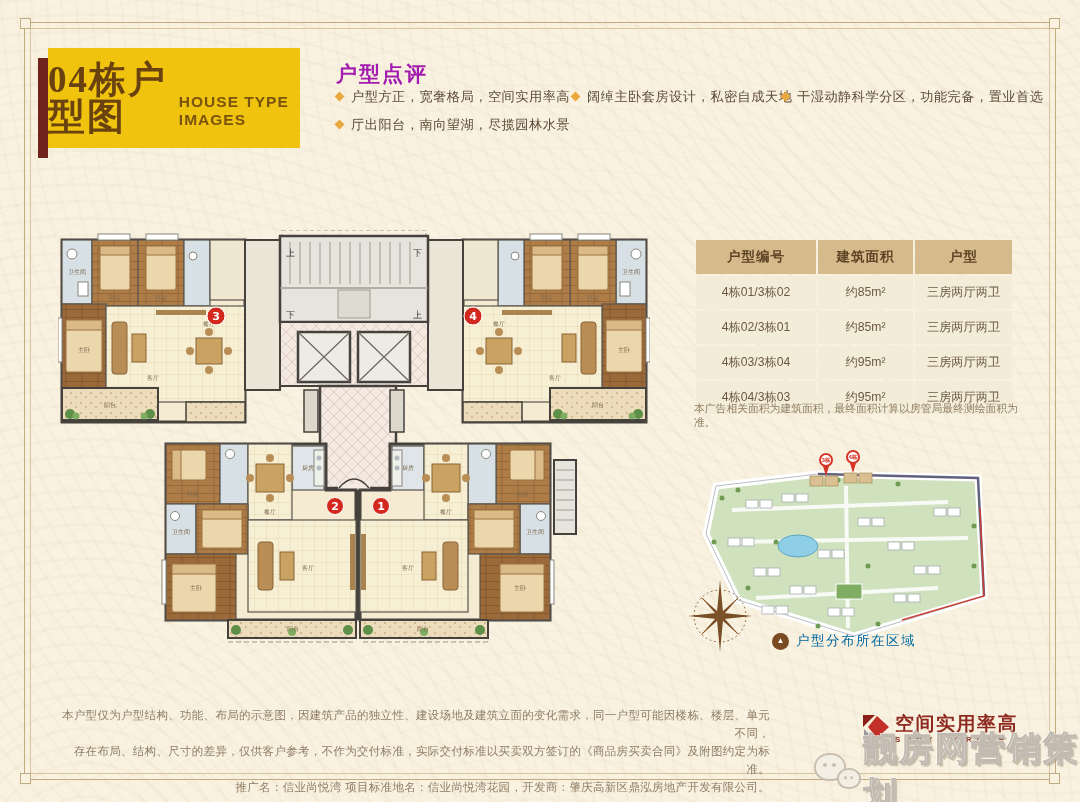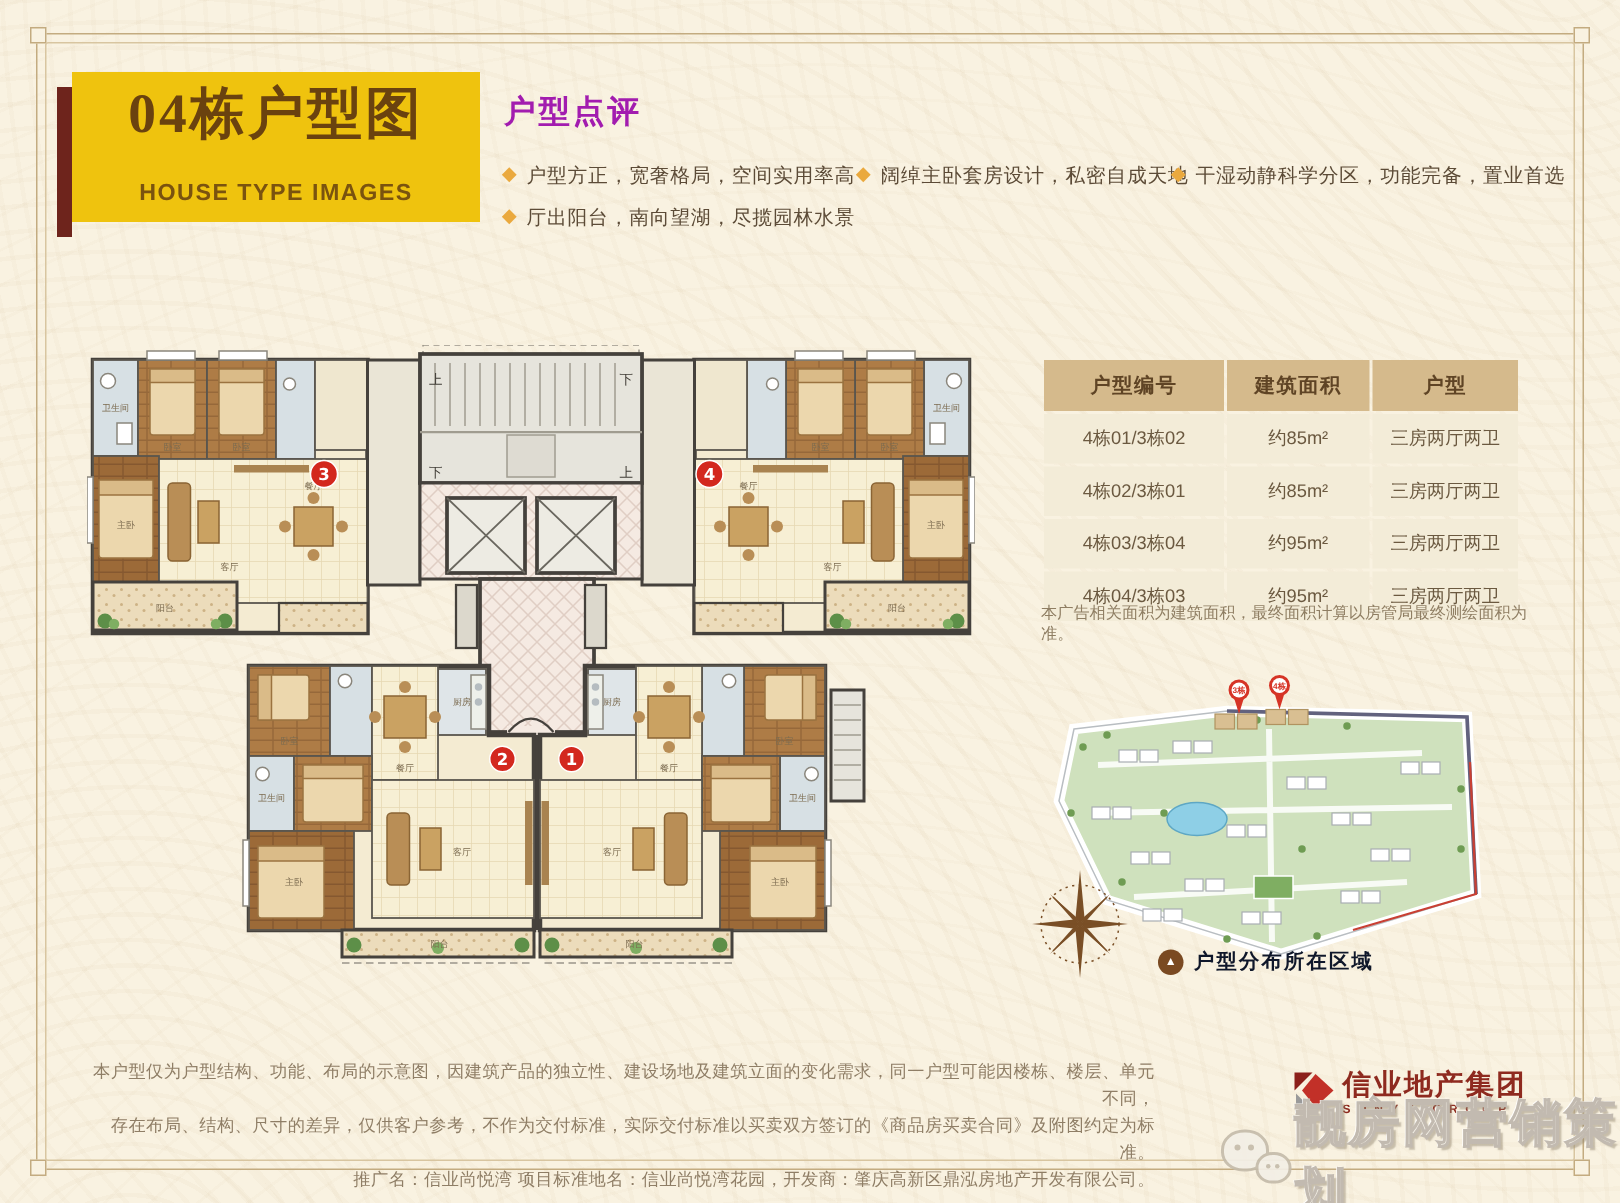--- a/index.html
+++ b/index.html
@@ -9,29 +9,29 @@
     background:
       repeating-radial-gradient(circle at 8% 108%, rgba(205,180,140,.07) 0 3px, transparent 3px 17px),
       repeating-radial-gradient(circle at 96% -6%, rgba(205,180,140,.06) 0 3px, transparent 3px 15px),
       repeating-radial-gradient(circle at 50% 160%, rgba(205,180,140,.05) 0 2px, transparent 2px 21px);}
   .frame{position:absolute;pointer-events:none;}
   .frame-outer{left:24px;right:24px;top:22px;bottom:22px;border:1px solid #c3ab80;border-radius:2px;}
   .frame-inner{left:30px;right:30px;top:28px;bottom:28px;border:1px solid #d8c5a0;border-radius:2px;}
   .corner{position:absolute;width:9px;height:9px;border:1px solid #c3ab80;background:#f9f2e1;}
 
   .accent-bar{position:absolute;left:38px;top:58px;width:10px;height:100px;background:#6e241c;}
-  .title-box{position:absolute;left:48px;top:48px;width:272px;height:100px;background:#efc30e;
-    display:flex;flex-direction:column;align-items:center;justify-content:center;}
+  .title-box{position:absolute;left:48px;top:48px;width:252px;height:100px;background:#efc30e;
+    display:flex;flex-direction:row;align-items:center;justify-content:center;}
   .title{font-family:"Liberation Serif","DejaVu Serif",serif;font-size:37px;font-weight:bold;
     color:#6a420f;letter-spacing:2px;line-height:1;}
   .subtitle{margin-top:25px;font-size:15.5px;font-weight:bold;color:#7a530f;letter-spacing:1px;}
 
   .review{position:absolute;left:336px;top:60px;width:700px;}
   .review-heading{font-size:21px;font-weight:bold;color:#a21caf;letter-spacing:2px;}
-  .bullets{position:relative;margin-top:20px;height:60px;}
+  .bullets{position:relative;margin-top:0;height:60px;}
   .bullet-col{position:absolute;top:0;}
   .bullet-col.c1{left:0;}  .bullet-col.c2{left:236px;}  .bullet-col.c3{left:446px;}
   .bullet{display:flex;align-items:flex-start;margin-bottom:10px;white-space:nowrap;}
   .diamond{flex:0 0 auto;width:7px;height:7px;background:#eaa93e;transform:rotate(45deg);
     margin:5px 8px 0 0;}
   .bullet span.txt{font-size:13.2px;color:#5c4b37;letter-spacing:.5px;}
 
   .plan{position:absolute;}
   .plan-top{left:58px;top:230px;width:592px;height:295px;}
   .plan-bottom{left:158px;top:430px;width:420px;height:215px;}
@@ -45,21 +45,21 @@
   .htable .th{background:#d5ba8c;color:#5f4425;font-weight:bold;font-size:13.5px;
     text-align:center;padding:8px 0;letter-spacing:1px;}
   .htable .td{background:#f3ecd8;color:#6b5940;font-size:12.2px;text-align:center;padding:8px 0;}
   .table-note{position:absolute;left:694px;top:402px;width:330px;font-size:10.8px;color:#8f7e63;}
 
   .sitemap{position:absolute;left:698px;top:446px;width:300px;height:205px;}
   .compass{position:absolute;left:682px;top:576px;width:76px;height:76px;}
   .area-caption{position:absolute;left:772px;top:632px;display:flex;align-items:center;gap:7px;}
   .area-icon{width:17px;height:17px;border-radius:50%;background:#7a4a22;color:#fff;
     font-size:8px;display:flex;align-items:center;justify-content:center;padding-bottom:1px;box-sizing:border-box;}
-  .area-text{font-size:13.5px;font-weight:bold;color:#0f172a;letter-spacing:1.5px;}
+  .area-text{font-size:13.5px;font-weight:normal;color:#0369a1;letter-spacing:1.5px;}
 
   .disclaimer{position:absolute;left:60px;top:706px;width:710px;}
   .disclaimer div{font-size:11.5px;line-height:18px;color:#8f7e66;letter-spacing:.3px;text-align:right;}
 
   .logo{position:absolute;left:862px;top:714px;display:flex;align-items:flex-start;gap:5px;}
   .logo-texts{display:flex;flex-direction:column;}
   .logo-name{font-size:19px;font-weight:bold;color:#8e2a1f;letter-spacing:1.5px;line-height:1.1;}
   .logo-sub{margin-top:0;font-size:8px;font-weight:bold;color:#8e2a1f;letter-spacing:5px;}
 
   .watermark{position:absolute;left:814px;top:726px;display:flex;align-items:center;gap:3px;}
@@ -419,21 +419,21 @@
     <div>推广名：信业尚悦湾 项目标准地名：信业尚悦湾花园，开发商：肇庆高新区鼎泓房地产开发有限公司。</div>
   </div>
 
   <div class="logo">
     <svg width="28" height="27" viewBox="0 0 28 27" xmlns="http://www.w3.org/2000/svg">
       <polygon points="1,1 13,1 1,13" fill="#8c1f1a"></polygon>
       <polygon points="15,2 27,13 15,24 6,13" fill="#c23028"></polygon>
       <polygon points="2,15 12,25 2,25" fill="#9a9a9a"></polygon>
     </svg>
     <div class="logo-texts">
-      <div class="logo-name">信业地产集团</div>
+      <div class="logo-name">空间实用率高</div>
       <div class="logo-sub">SUNYE GROUP</div>
     </div>
   </div>
 
   <div class="watermark">
     <div class="wx">
       <div class="b1">
           <i class="e1"></i>
           <i class="e2"></i>
         </div>

